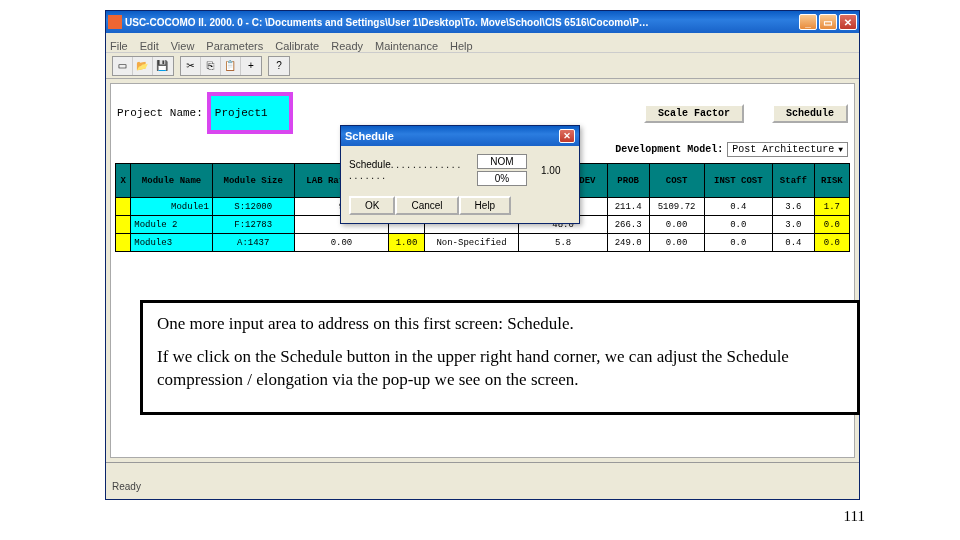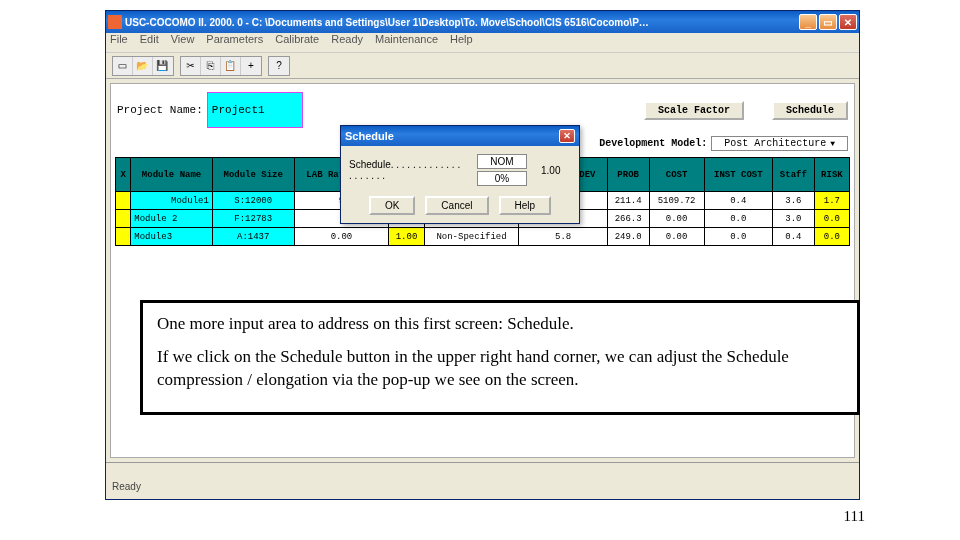--- a/index.html
+++ b/index.html
@@ -7,57 +7,57 @@
   
   .app-window { position: absolute; left: 105px; top: 10px; width: 755px; height: 490px; border: 1px solid #0a246a; background: #ece9d8; display: flex; flex-direction: column; }
   
   .titlebar { height: 22px; background: linear-gradient(180deg, #0a5bc4, #2b7de0 40%, #1862c8); display: flex; align-items: center; padding: 0 2px; }
   .title-icon { width: 14px; height: 14px; background: #e63; margin-right: 3px; }
   .title-text { color: #fff; font-weight: bold; flex: 1; font-size: 10px; white-space: nowrap; overflow: hidden; }
   .win-btns { display: flex; gap: 2px; }
   .win-btn { width: 18px; height: 16px; background: linear-gradient(#f8c991,#e88b3c); border: 1px solid #fff; border-radius: 2px; display:flex; align-items:center; justify-content:center; font-size:10px; color:#fff; font-weight:bold; }
   .win-btn.close { background: linear-gradient(#de6f61,#c0392b); }
   
-  .menubar { height: 20px; background: #ece9d8; display: flex; align-items: flex-start; padding: 0 4px; gap: 12px; border-bottom: 1px solid #ccc; }
+  .menubar { height: 20px; background: #ece9d8; display: flex; align-items: flex-end; padding: 0 4px; gap: 12px; border-bottom: 1px solid #ccc; }
   .menubar span { color: #555; font-size: 11px; }
   
   .toolbar { height: 26px; background: #ece9d8; border-bottom: 1px solid #aaa; display: flex; align-items: center; padding: 2px 6px; gap: 0; }
   .tool-group { display:flex; border: 1px solid #999; background:#fff; margin-right:6px; }
   .tool-btn { width: 20px; height: 18px; background: #eee; border-right:1px solid #ccc; display:flex; align-items:center; justify-content:center; font-size:10px; }
   .tool-btn:last-child { border-right:none; }
   
   .content { flex: 1; background: #fff; margin: 4px; border: 1px solid #aaa; position: relative; padding:4px; overflow:hidden; }
   
   .top-row { display:flex; align-items:center; gap:4px; padding:4px 2px; }
   .label-bold { font-weight:normal; font-family: 'Courier New', monospace; font-size:11px; }
-  .proj-name-box { background:#0ff; border:1px solid #d946ef; padding:11px 4px; font-family:'Courier New',monospace; width:96px; }
+  .proj-name-box { background:#0ff; border:4px solid #d946ef; padding:11px 4px; font-family:'Courier New',monospace; width:86px; }
   .top-btn { background:#ece9d8; border:2px outset #fff; padding:2px 12px; font-family:'Courier New',monospace; font-weight:bold; font-size:10px; }
   .dev-model-label { font-family:'Courier New',monospace; font-weight:bold; font-size:10px; }
-  .dev-model-select { background:#fff; border:1px solid #888; padding:1px 12px; font-family:'Courier New',monospace; font-size:10px; display:flex; align-items:center; gap:4px; }
+  .dev-model-select { background:#fff; border:1px solid #888; padding:1px 4px; font-family:'Courier New',monospace; font-size:10px; display:flex; align-items:center; gap:4px; }
   .dd-arrow { font-size:8px; }
   
   .data-table { border-collapse: collapse; width: 100%; margin-top:2px; font-family:'Courier New',monospace; font-size:9px; }
   .data-table th { background:#008080; color:#000; border:1px solid #000; padding:2px 3px; font-weight:bold; text-align:center; height:34px; }
   .data-table td { border:1px solid #000; padding:1px 3px; text-align:center; height:18px; }
   .yellow-cell { background:#ff0; }
   .cyan-cell { background:#0ff; }
   .white-cell { background:#fff; }
   
   .statusbar { height:18px; background:#ece9d8; border-top:1px solid #999; padding:18px 6px; font-size:10px; color:#444; }
   
   
   .dialog { position:absolute; left:340px; top:125px; width:240px; background:#ece9d8; border:1px solid #0a246a; z-index:10; box-shadow:2px 2px 5px rgba(0,0,0,.3); }
   .dlg-title { height:20px; background:linear-gradient(180deg,#0a5bc4,#2b7de0 40%,#1862c8); display:flex; align-items:center; padding:0 4px; color:#fff; font-weight:bold; font-size:11px; }
   .dlg-close { width:16px; height:14px; background:linear-gradient(#de6f61,#c0392b); border:1px solid #fff; border-radius:2px; margin-left:auto; display:flex;align-items:center;justify-content:center;font-size:9px;color:#fff;font-weight:bold; }
   .dlg-body { padding:8px; }
   .dlg-row { display:flex; align-items:center; gap:14px; margin-bottom:4px; }
   .dlg-label { flex:1; font-size:10px; }
   .dlg-select { border:1px solid #888; background:#fff; padding:1px 4px; font-size:10px; width:50px; text-align:center; }
   .dlg-val { font-size:10px; width:30px; }
-  .dlg-btns { display:flex; gap:10px; justify-content:center; margin-top:10px; }
+  .dlg-btns { display:flex; margin-top:10px; }
   .dlg-btn { background:#ece9d8; border:2px outset #fff; padding:2px 14px; font-size:10px; }
   
   
   .annotation { position:absolute; left:140px; top:300px; width:720px; border:3px solid #000; background:#fff; padding:10px 14px; font-family:'Times New Roman',serif; font-size:17px; line-height:1.35; z-index:20; }
   .annotation p { margin-bottom:10px; }
   
   .page-num { position:absolute; right:95px; top:508px; font-family:'Times New Roman',serif; font-size:15px; }
 </style>
 </head>
 <body>

